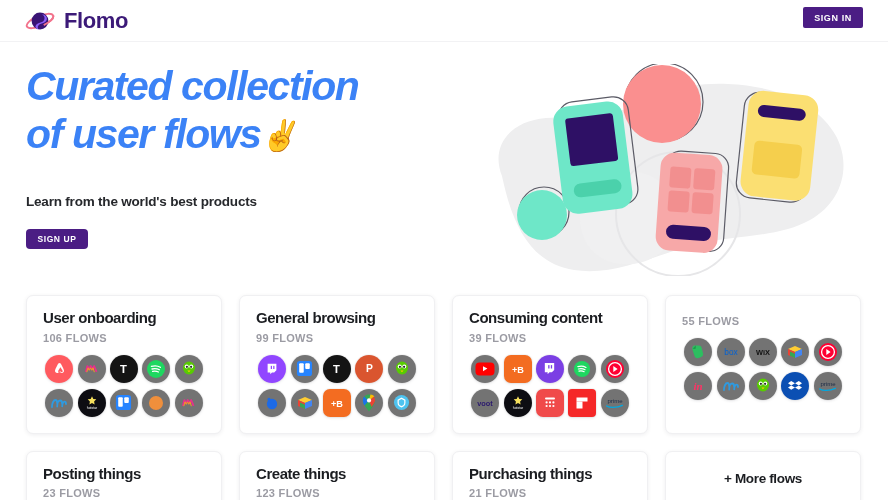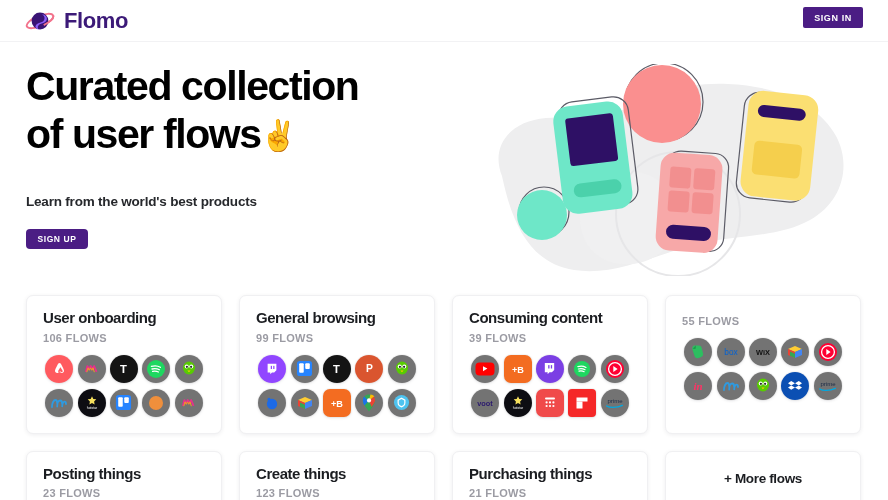--- a/index.html
+++ b/index.html
@@ -36,22 +36,23 @@
     font-size: 9px; font-weight: bold; letter-spacing: 0.6px;
     display: flex; align-items: center; justify-content: center;
     cursor: pointer;
   }
 
   
   .hero { position: absolute; top: 42px; left: 0; width: 888px; height: 240px; }
   .hero-text { position: absolute; left: 26px; top: 20px; width: 420px; }
   .hero-title {
     font-size: 41px; font-weight: bold; line-height: 1.18;
-    letter-spacing: -1.4px; color: #000000;
+    letter-spacing: -1.4px; color: #3b82f6;
     white-space: pre-line;
+    font-style: italic;
   }
   .hero-emoji { font-size: 30px; vertical-align: 2px; }
   .hero-sub {
     margin-top: 35px;
     font-size: 13.5px; font-weight: bold; color: #26282c;
     letter-spacing: -0.2px;
   }
   .signup-btn {
     margin-top: 20px;
     width: 62px; height: 20px;

